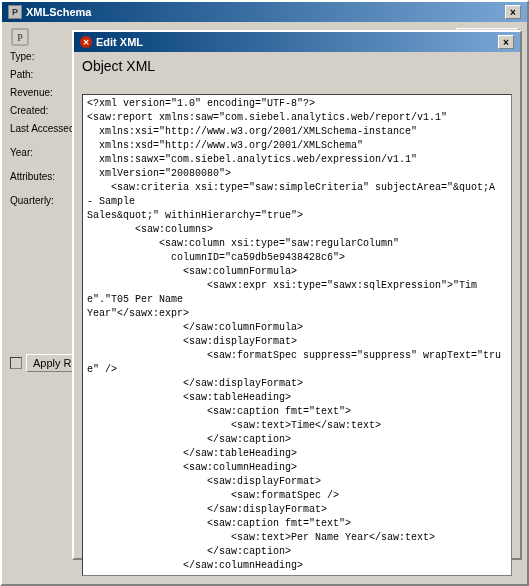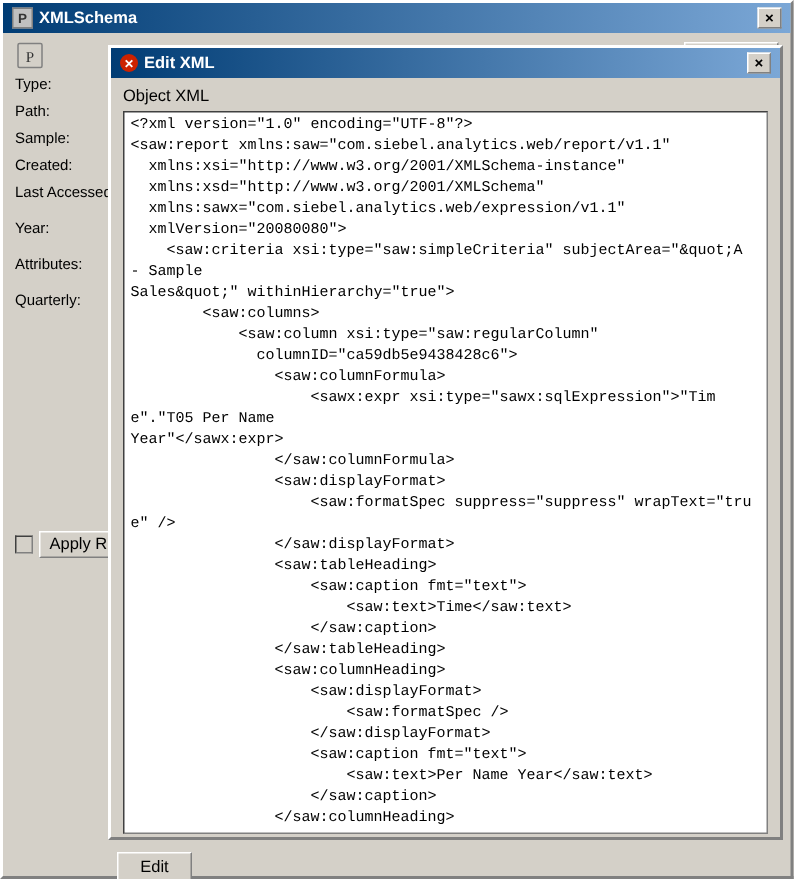--- a/index.html
+++ b/index.html
@@ -197,23 +197,23 @@
     }
 
     .modal-body {
       padding: 6px 8px;
       flex: 1;
       display: flex;
       flex-direction: column;
     }
 
     .modal-label {
-      font-size: 11px;
-      color: #000;
-      margin-bottom: 4px;
+      font-size: 14px;
+      color: #000;
+      margin-bottom: 20px;
     }
 
     .xml-content-area {
       flex: 1;
       border: 1px solid #808080;
       border-top-color: #404040;
       border-left-color: #404040;
       background: white;
       overflow-y: scroll;
       overflow-x: hidden;
@@ -348,21 +348,21 @@
     <div class="props-area">
       <div class="prop-row">
         <span class="prop-label">Type:</span>
         <span class="prop-value"></span>
       </div>
       <div class="prop-row">
         <span class="prop-label">Path:</span>
         <span class="prop-value"></span>
       </div>
       <div class="prop-row">
-        <span class="prop-label">Sample:</span>
+        <span class="prop-label">Revenue:</span>
         <span class="prop-value"></span>
       </div>
       <div class="prop-row">
         <span class="prop-label">Created:</span>
         <span class="prop-value"></span>
       </div>
       <div class="prop-row">
         <span class="prop-label">Last Accessed:</span>
         <span class="prop-value"></span>
       </div>

